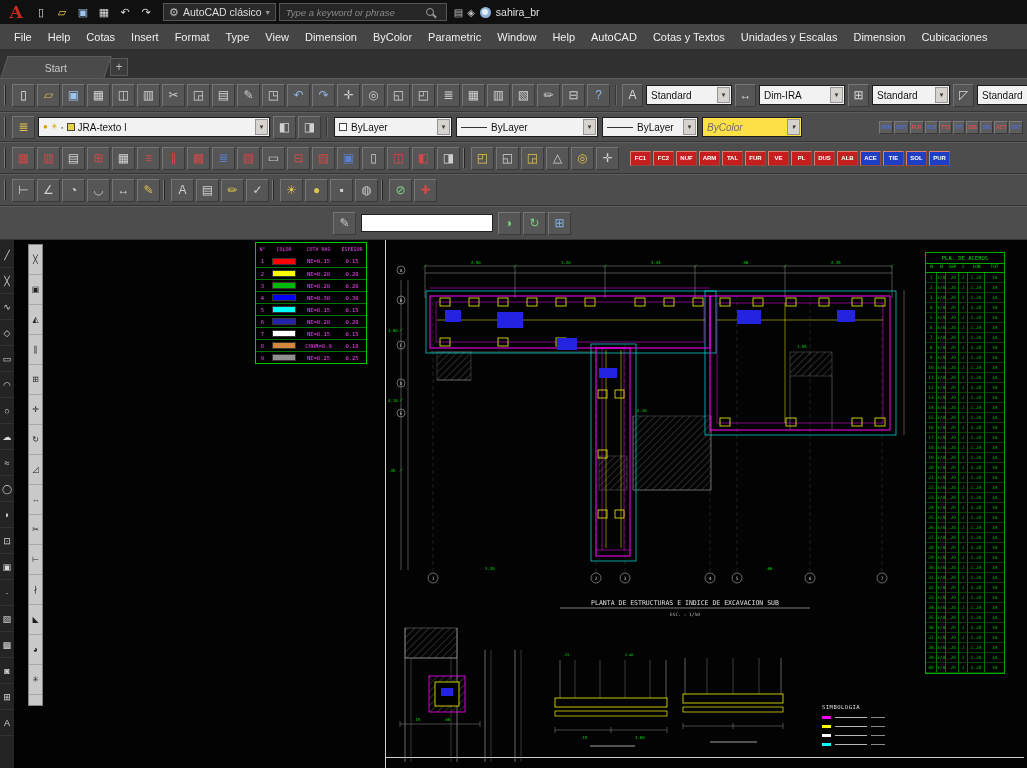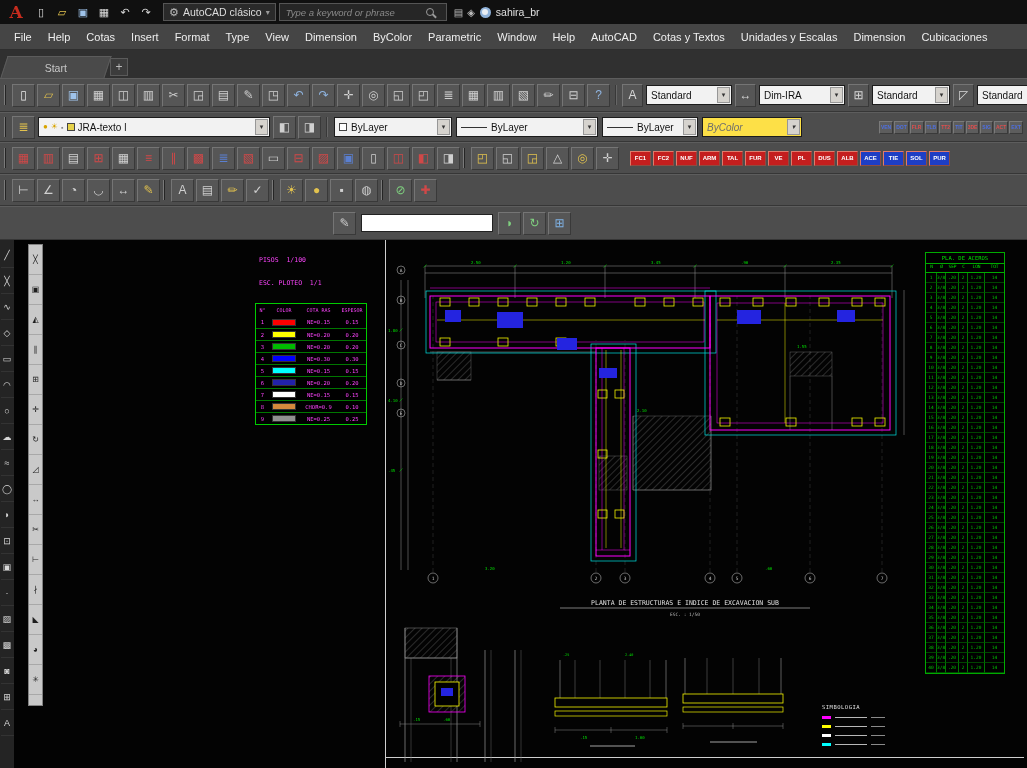--- a/index.html
+++ b/index.html
@@ -657,24 +657,20 @@
       </div>
       <div class="vbtn">
         <span>✳</span>
       </div>
     </div>
 
   <div class="vline"></div>
   <div class="hline"></div>
 
   <div class="legend">
-    <div class="legend-titles">
-      <div>PISOS  1/100</div>
-      <div>ESC. PLOTEO  1/1</div>
-    </div>
     <div class="legend-table">
       <div class="lg-row lg-head" id="legend-head">
           <span class="lg-n">N°</span>
           <span class="lg-c" style="font-size: 5px; color: rgb(255, 69, 255);">COLOR</span>
           <span class="lg-v">COTA RAS</span>
           <span class="lg-e">ESPESOR</span>
         </div>
       <div id="legend-body">
           <div class="lg-row">
             <span class="lg-n">1</span>

